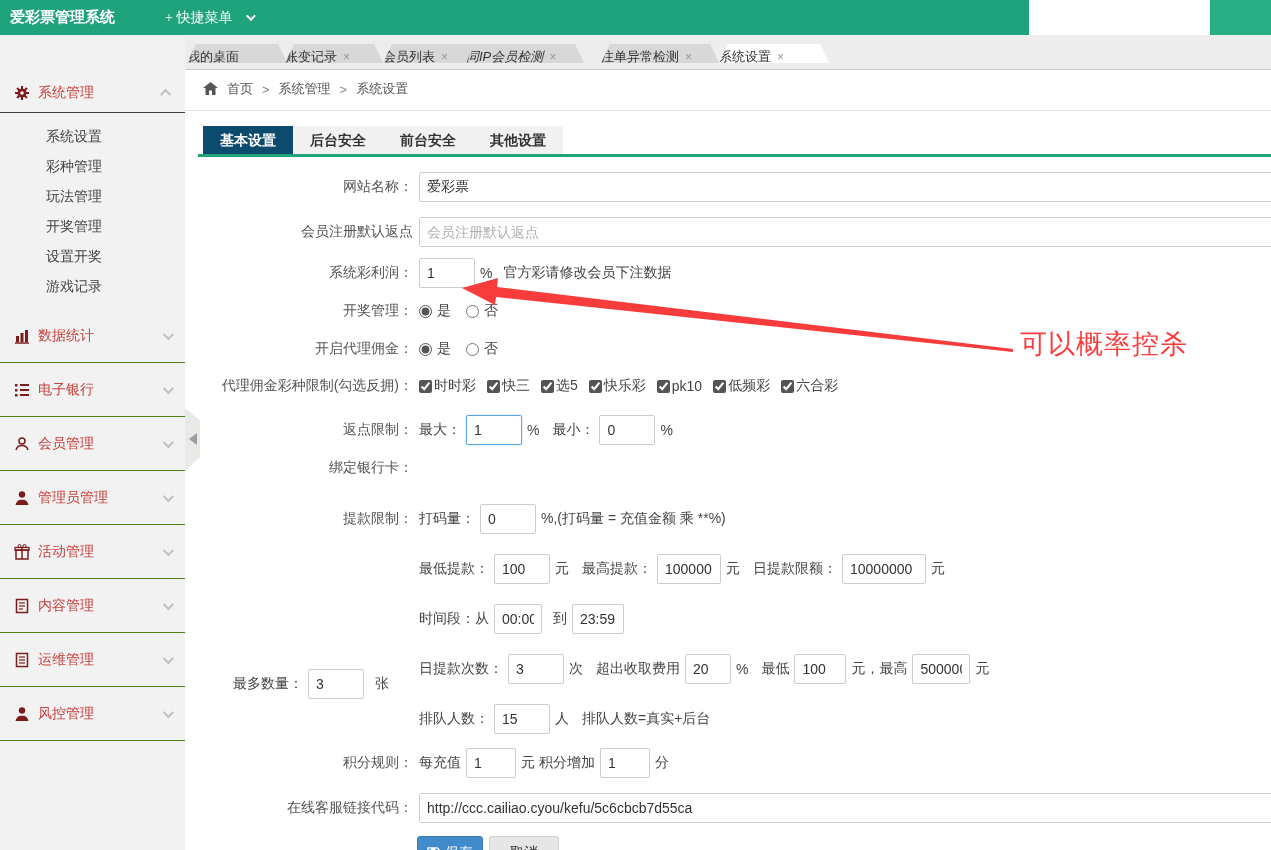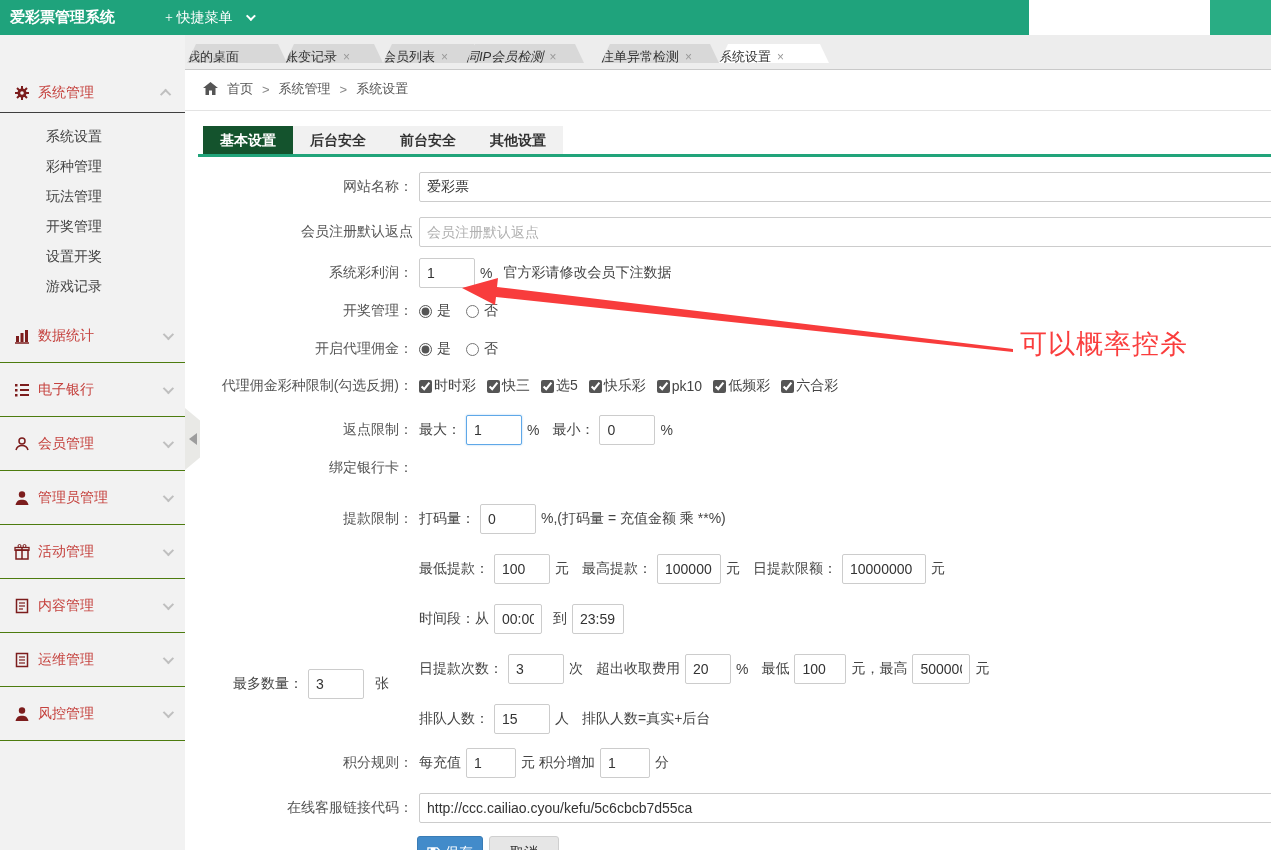--- a/index.html
+++ b/index.html
@@ -37,21 +37,21 @@
 
   
   .breadcrumb { position:absolute; left:203px; top:78px; height:22px; display:flex; align-items:center; gap:9px; color:#555; font-size:13px; }
   .breadcrumb .sep { color:#888; }
   .bc-home { width:15px; height:14px; }
   .panel-divider { position:absolute; left:185px; top:110px; width:1086px; height:0; border-top:1px solid #e3e3e3; }
 
   
   .subtabs { position:absolute; left:203px; top:126px; height:28px; display:flex; background:#f1f1f1; z-index:3; }
   .subtab { height:28px; line-height:28px; padding:0 17px; font-weight:bold; font-size:14px; color:#333; cursor:pointer; }
-  .subtab.active { background:#14532d; color:#fff; }
+  .subtab.active { background:#0c4a6e; color:#fff; }
   .subtab-underline { position:absolute; left:198px; top:154px; width:1073px; height:3px; background:#21a47a; }
 
   
   .row { position:absolute; left:203px; display:flex; align-items:center; }
   .row .lbl { width:210px; text-align:right; color:#555; flex:0 0 210px; }
   .ctl { margin-left:6px; display:flex; align-items:center; gap:5px; color:#444; }
   input[type=text] { height:30px; border:1px solid #ccc; border-radius:2px; padding:0 7px; font-size:14px; color:#333;
     font-family:"Liberation Sans","DejaVu Sans",sans-serif; background:#fff; }
   input.wide { width:885px; }
   input.sm { width:56px; }

